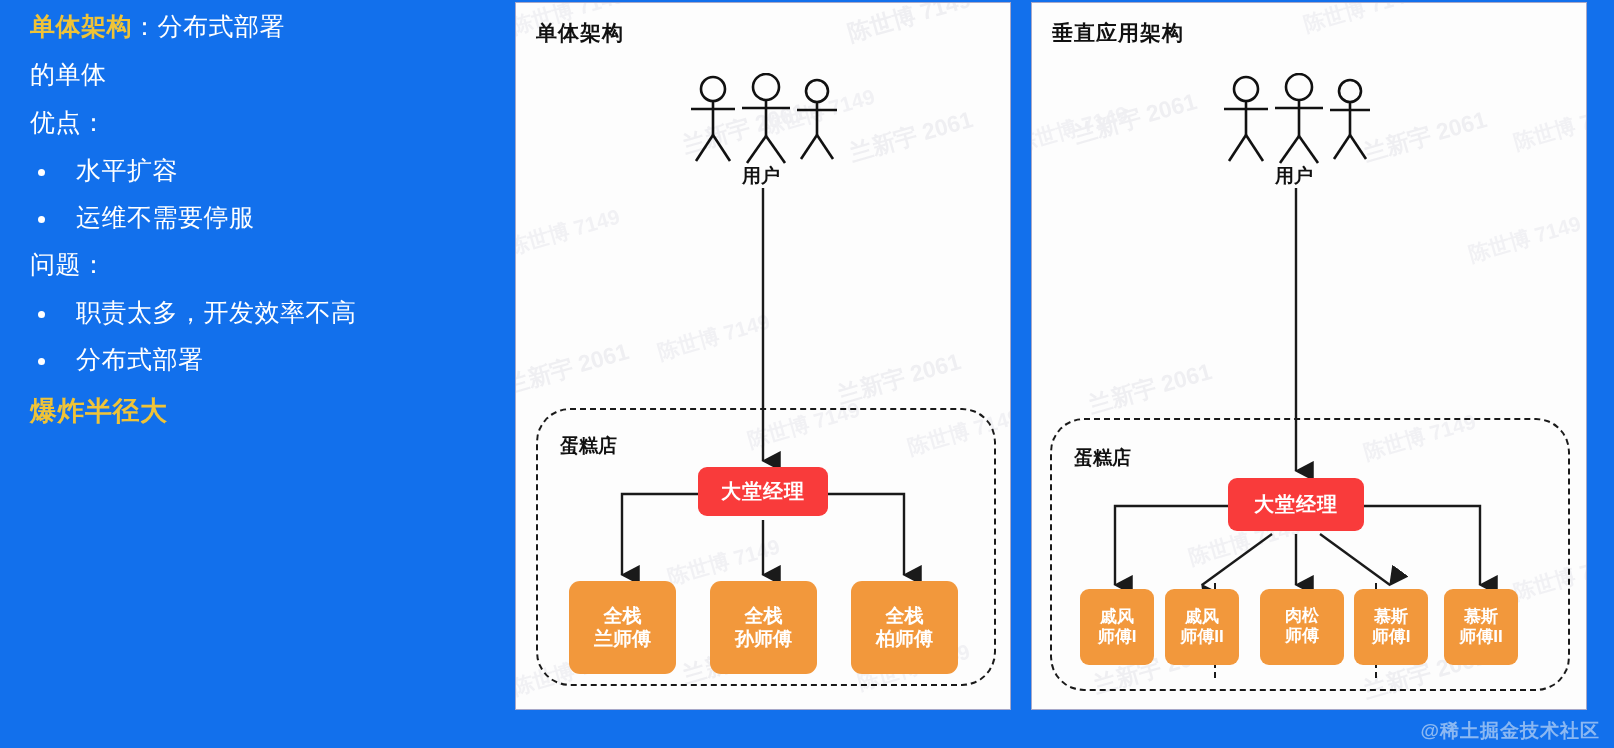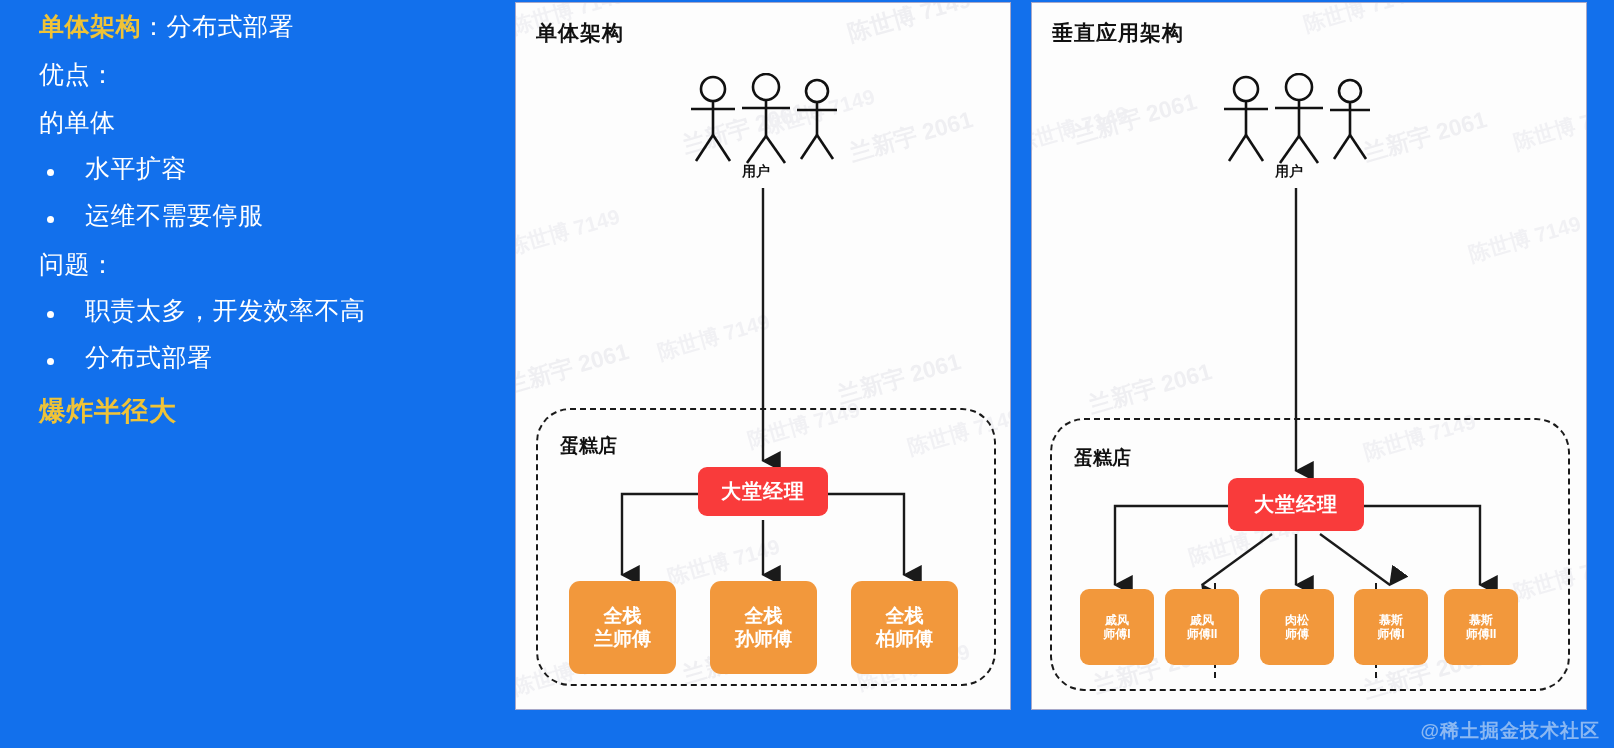--- a/index.html
+++ b/index.html
@@ -5,36 +5,36 @@
   html,body{margin:0;padding:0;}
   body{
     width:1614px;height:748px;overflow:hidden;
     font-family:"Liberation Sans","DejaVu Sans",sans-serif;
     background:#1270EC;
     position:relative;
   }
 
   
   #left-panel{
-    position:absolute;left:17px;top:0;width:515px;height:748px;
+    position:absolute;left:8px;top:0;width:515px;height:748px;
     background:#1270EC;
     box-sizing:border-box;
     padding:14px 10px 0 22px;
   }
   .ln{
     color:#ffffff;
     font-size:25px;
     line-height:1.0;
     margin:0 0 23px 0;
     white-space:nowrap;
     letter-spacing:0.5px;
   }
   .ln .gold{color:#EFC337;font-weight:bold;}
   .ln.bullet{
-    position:relative;padding-left:46px;margin-bottom:22px;font-family:Liberation Mono, monospace;
+    position:relative;padding-left:46px;margin-bottom:22px;
   }
   .ln.bullet .dot{
     position:absolute;left:8px;top:11px;width:7px;height:7px;
     border-radius:50%;background:#ffffff;
   }
   .ln.big-gold{
     color:#EFC337;font-weight:bold;font-size:31px;margin-top:30px;margin-bottom:32px;
   }
   .ln.sub-gold{
     color:#EFC337;font-weight:bold;font-size:27px;margin-top:26px;
@@ -68,21 +68,21 @@
     white-space:nowrap;
     pointer-events:none;
     user-select:none;
     z-index:1;
   }
   .wm.s2{font-size:21px;color:#F1F1F4;}
 
   
   .people{position:absolute;z-index:4;}
   .user-label{
-    position:absolute;font-size:14px;font-weight:bold;color:#111;z-index:5;
+    position:absolute;font-size:19px;font-weight:bold;color:#111;z-index:5;
   }
 
   
   .shop{
     position:absolute;
     border:2.5px dashed #1a1a1a;
     border-radius:34px;
     box-sizing:border-box;
     z-index:2;
   }
@@ -99,21 +99,21 @@
     box-sizing:border-box;
     z-index:5;
     line-height:1.18;
   }
   .node.manager{
     background:#F93B3B;border-radius:9px;font-size:20px;letter-spacing:1px;
   }
   .node.worker{
     background:#F2983C;border-radius:11px;font-size:19px;
   }
-  .node.worker.small{font-size:12px;border-radius:9px;}
+  .node.worker.small{font-size:17px;border-radius:9px;}
 
   
   .connectors{position:absolute;left:0;top:0;z-index:3;}
 
   
   .vsep{
     position:absolute;border-left:2.5px dashed #1a1a1a;z-index:4;
   }
 
   
@@ -126,23 +126,23 @@
 </head>
 <body>
 
 <div id="left-panel">
 
   <div class="ln">
     <span class="gold">单体架构</span><span>：分布式部署</span>
   </div>
 
 
+  <div class="ln">的单体</div>
+
   <div class="ln">优点：</div>
-
-  <div class="ln">的单体</div>
 
   <div class="ln bullet">
     <span class="dot"></span>
     <span>水平扩容</span>
   </div>
 
   <div class="ln bullet">
     <span class="dot"></span>
     <span>运维不需要停服</span>
   </div>
@@ -329,21 +329,21 @@
     </div>
   </div>
 
   <div class="node worker small" style="left:133px;top:586px;width:74px;height:76px;">
     <div>
       <div>戚风</div>
       <div>师傅II</div>
     </div>
   </div>
 
-  <div class="node worker small" style="left:228px;top:586px;width:74px;height:76px;">
+  <div class="node worker small" style="left:228px;top:586px;width:84px;height:76px;font-family:Liberation Mono, monospace;">
     <div>
       <div>肉松</div>
       <div>师傅</div>
     </div>
   </div>
 
   <div class="node worker small" style="left:322px;top:586px;width:74px;height:76px;">
     <div>
       <div>慕斯</div>
       <div>师傅I</div>

